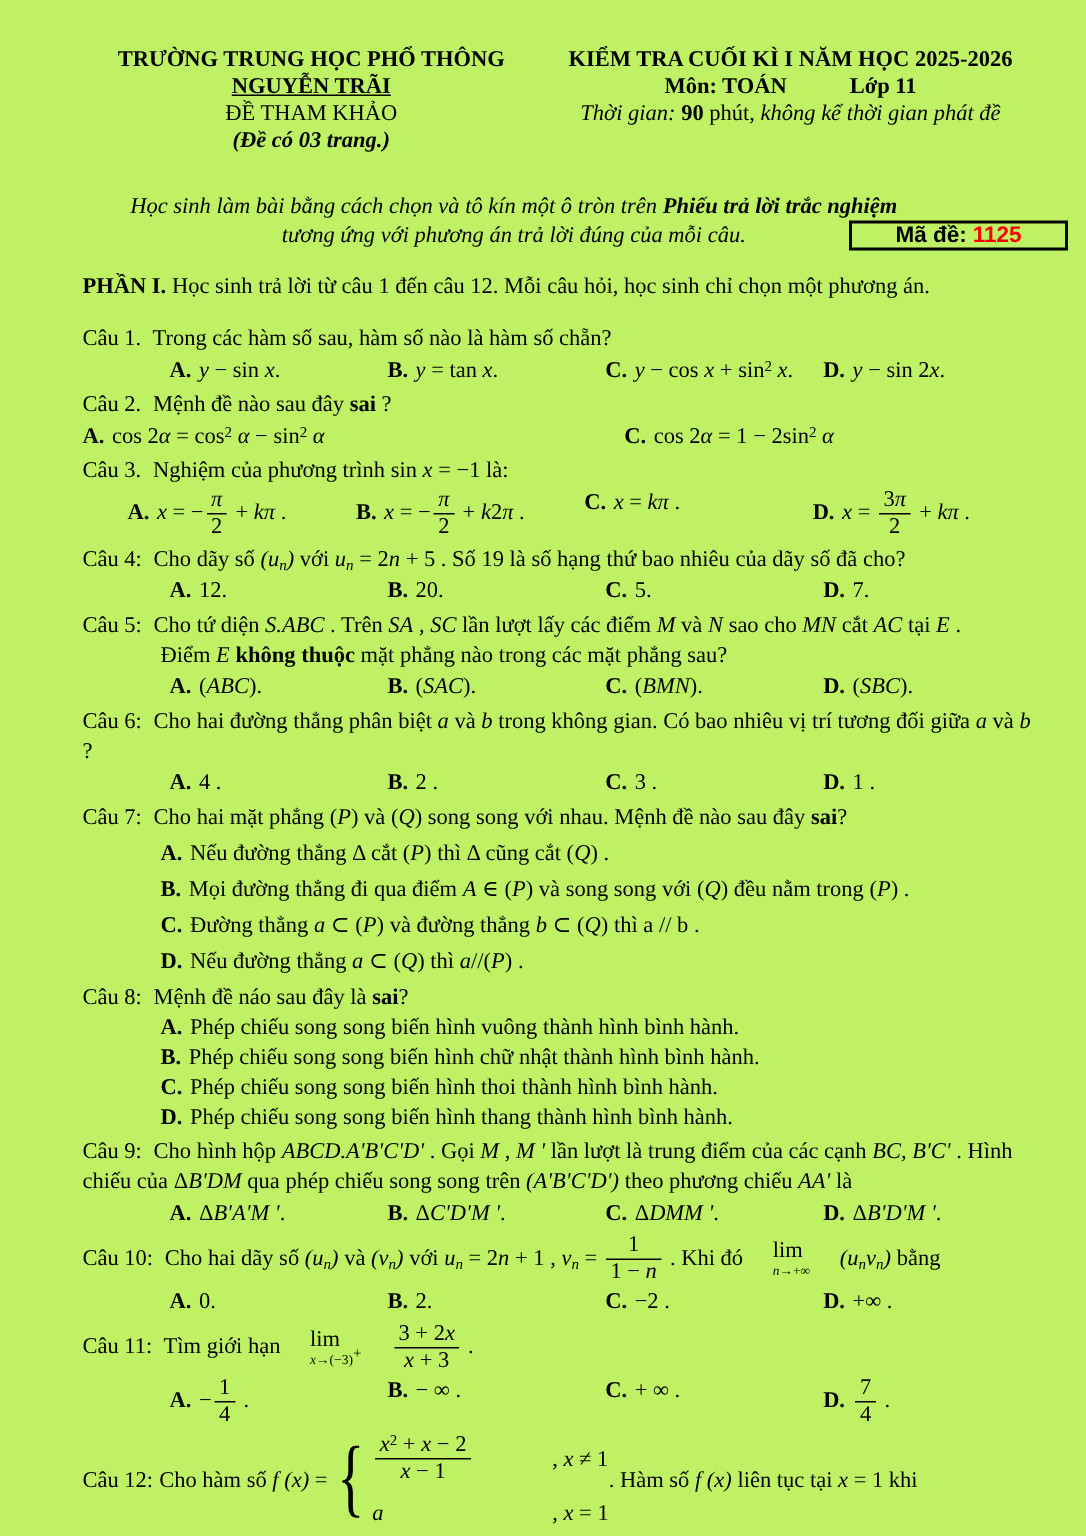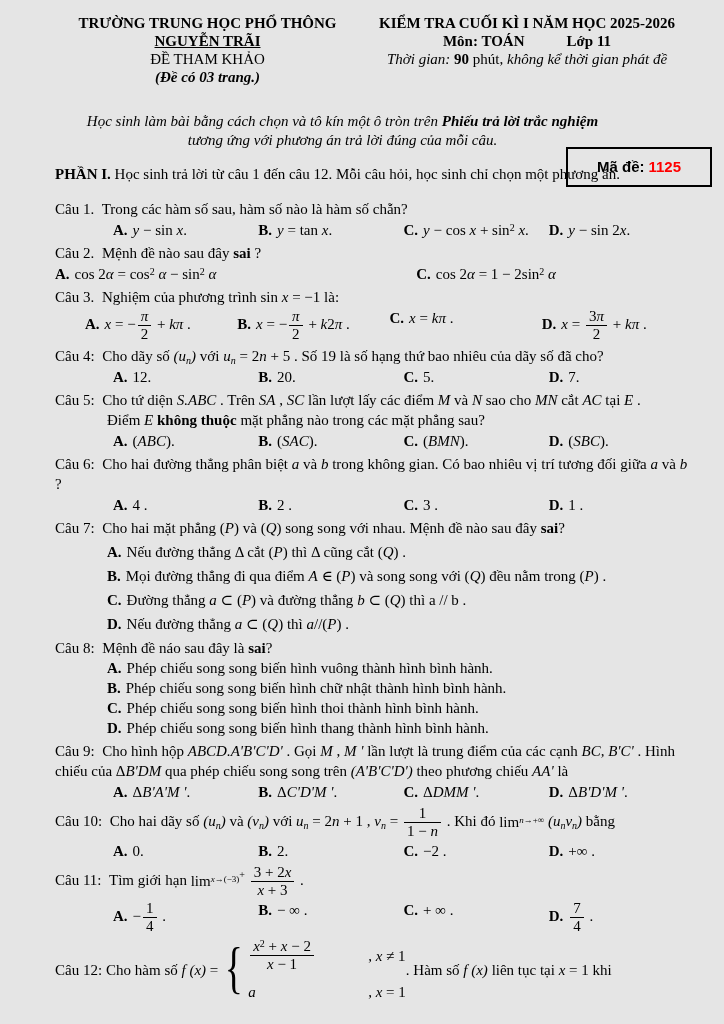--- a/index.html
+++ b/index.html
@@ -1,32 +1,32 @@
 <!DOCTYPE html>
 <html><head>
 <meta charset="utf-8">
 <style>
   *{box-sizing:border-box}
   html,body{margin:0;padding:0;background:#ffffff}
-  .page{width:724px;height:1024px;background:#e5e5e5;color:#000;
+  .page{width:724px;height:1024px;background:#bef264;color:#000;
         font-family:"Liberation Serif","DejaVu Serif",serif;
-        font-size:15px;line-height:20px;padding:14px 30px 0 55px;
+        font-size:15px;line-height:20px;padding:31px 30px 0 55px;
         position:relative;overflow:hidden}
   .b{font-weight:bold}
   .i{font-style:italic}
   .u{text-decoration:underline}
   
   .hdr{display:flex}
   .hl{width:305px;text-align:center;line-height:18px}
   .hr{flex:1;text-align:center;line-height:18px}
   .sp2{display:inline-block;width:42px}
   
   .notice{margin-top:26px;width:575px;text-align:center;font-style:italic;line-height:19px}
   .idline{margin-top:5px;letter-spacing:.2px}
-  .codebox{position:absolute;left:566px;top:147px;width:146px;height:40px;border:2px solid #000;
+  .codebox{position:absolute;left:566px;top:147px;width:146px;height:20px;border:2px solid #000;
            display:flex;align-items:center;justify-content:center;
            font-family:"Liberation Sans","DejaVu Sans",sans-serif;font-weight:bold;font-size:15px}
   .code-val{margin-left:4px}
   .part{margin-top:14px}
   
   .q{margin-top:3px}
   .qline,.qline2{margin:0}
   .qnum{font-weight:normal;margin-right:4px}
   .qline2.ind{margin-left:52px}
   .optrow{display:flex;margin-left:58px;margin-top:1px}
@@ -38,21 +38,21 @@
   .ostack p{margin:0}
   .ostack.wide p{margin:4px 0}
   
   .mi{font-style:italic}
   .mb{font-weight:bold}
   .msup{font-size:10px;vertical-align:4px;line-height:0}
   .msub{font-size:10px;vertical-align:-3px;line-height:0}
   .frac{display:inline-flex;flex-direction:column;vertical-align:middle;text-align:center;margin:0 2px;line-height:17px}
   .fnum{border-bottom:1px solid #000;padding:0 3px}
   .fden{padding:0 3px}
-  .lims{display:inline-flex;flex-direction:row;vertical-align:middle;text-align:left;margin:0 0}
+  .lims{display:inline-flex;flex-direction:column;vertical-align:middle;text-align:left;margin:0 16px}
   .lmain{line-height:15px}
   .lunder{font-size:9px;line-height:10px}
   
   .q12line{display:flex;align-items:center}
   .pw{display:inline-flex;align-items:center}
   .brace{font-size:58px;font-weight:300;line-height:50px;margin:0 0 4px 2px;transform:scaleX(.65)}
   .pwrows{display:inline-flex;flex-direction:column;row-gap:9px}
   .pwrow{display:inline-flex;align-items:center}
   .pwrow .c1{min-width:120px;display:inline-flex;align-items:center}
 </style>

